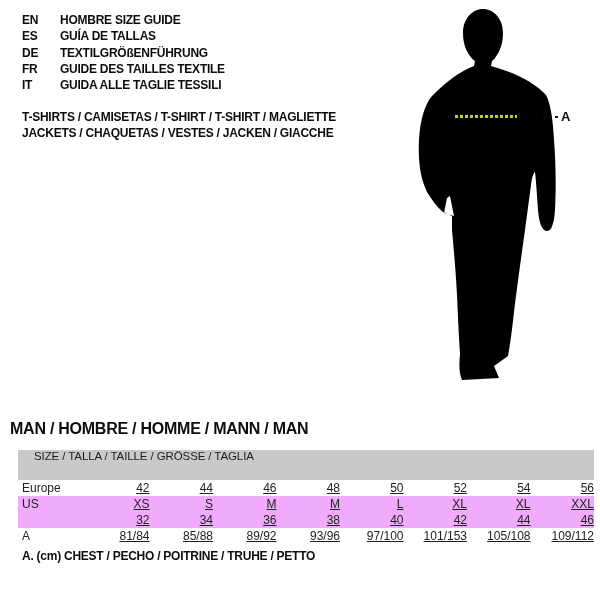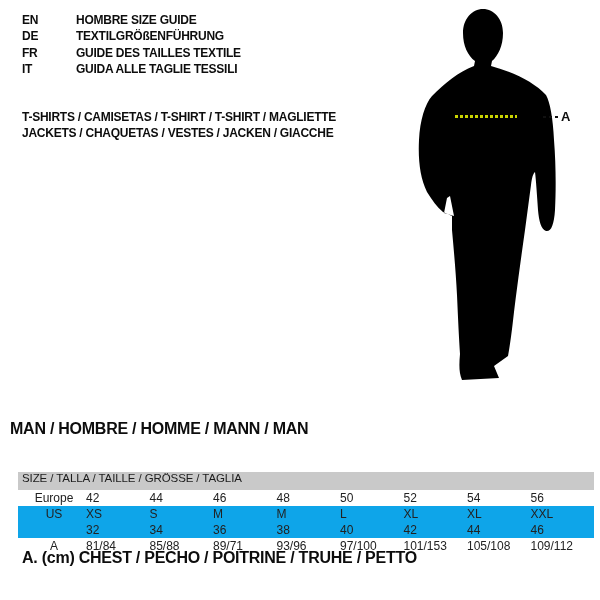--- a/index.html
+++ b/index.html
@@ -5,21 +5,21 @@
   html,body{margin:0;padding:0;}
   body{
     width:600px;height:600px;position:relative;background:#ffffff;
     font-family:"Liberation Sans",sans-serif;color:#0d0d0d;overflow:hidden;
   }
   .abs{position:absolute;}
   .b{font-weight:700;letter-spacing:-0.25px;}
 
   
   .lang-list{left:22px;top:12px;font-size:12px;}
-  .lang-row{display:flex;height:16.3px;line-height:16.3px;gap:16px;}
+  .lang-row{display:flex;height:16.3px;line-height:16.3px;}
   .lang-code{width:38px;font-weight:700;letter-spacing:-0.25px;}
   .lang-title{font-weight:700;letter-spacing:-0.25px;white-space:nowrap;}
 
   
   .cats{left:22px;top:110px;font-size:12px;line-height:15.6px;white-space:nowrap;}
 
   
   .fig{left:405px;top:5px;width:175px;height:385px;}
 
   
@@ -27,37 +27,41 @@
     background:repeating-linear-gradient(90deg,#c9d400 0 3px,rgba(0,0,0,0) 3px 5px);}
   .measure-black{left:543px;top:116px;width:17px;height:2px;
     background:repeating-linear-gradient(90deg,#111 0 3px,rgba(0,0,0,0) 3px 6px);}
   .measure-a{left:561px;top:109px;font-size:13px;font-weight:700;}
 
   
   .man-title{left:10px;top:420px;font-size:16px;white-space:nowrap;}
 
   
   .size-table{left:18px;top:450px;width:576px;font-size:12px;}
-  .st-header{height:18px;line-height:13.5px;background:#c9c9c9;padding-left:4px;
-    font-size:11.5px;color:#1c1c1c;letter-spacing:-0.1px;margin-top:22px;}
+  .st-header{height:30px;line-height:13.5px;background:#c9c9c9;padding-left:16px;
+    font-size:11.5px;color:#1c1c1c;letter-spacing:-0.1px;}
   .st-row{display:flex;height:16px;line-height:16px;color:#222;}
-  .st-row.stripe{background:#0ea5e9;}
-  .st-label{width:64px;padding-left:4px;text-align:center;}
-  .st-cell{flex:1;text-align:left;}
+  .st-row.stripe{background:#f0abfc;}
+  .st-label{width:64px;padding-left:4px;}
+  .st-cell{flex:1;text-align:right;text-decoration:underline;}
 
   
-  .footnote{left:22px;top:549px;font-size:16px;white-space:nowrap;}
+  .footnote{left:22px;top:549px;font-size:12px;white-space:nowrap;}
 </style>
 </head>
 <body>
 
 <div class="abs lang-list">
   <div class="lang-row">
     <span class="lang-code">EN</span>
     <span class="lang-title">HOMBRE SIZE GUIDE</span>
+  </div>
+  <div class="lang-row">
+    <span class="lang-code">ES</span>
+    <span class="lang-title">GUÍA DE TALLAS</span>
   </div>
   <div class="lang-row">
     <span class="lang-code">DE</span>
     <span class="lang-title">TEXTILGRÖßENFÜHRUNG</span>
   </div>
   <div class="lang-row">
     <span class="lang-code">FR</span>
     <span class="lang-title">GUIDE DES TAILLES TEXTILE</span>
   </div>
   <div class="lang-row">
@@ -148,21 +152,21 @@
     <span class="st-cell">40</span>
     <span class="st-cell">42</span>
     <span class="st-cell">44</span>
     <span class="st-cell">46</span>
   </div>
 
   <div class="st-row">
     <span class="st-label">A</span>
     <span class="st-cell">81/84</span>
     <span class="st-cell">85/88</span>
-    <span class="st-cell">89/71</span>
+    <span class="st-cell">89/92</span>
     <span class="st-cell">93/96</span>
     <span class="st-cell">97/100</span>
     <span class="st-cell">101/153</span>
     <span class="st-cell">105/108</span>
     <span class="st-cell">109/112</span>
   </div>
 </div>
 
 <div class="abs footnote b">A. (cm) CHEST / PECHO / POITRINE / TRUHE / PETTO</div>
 

